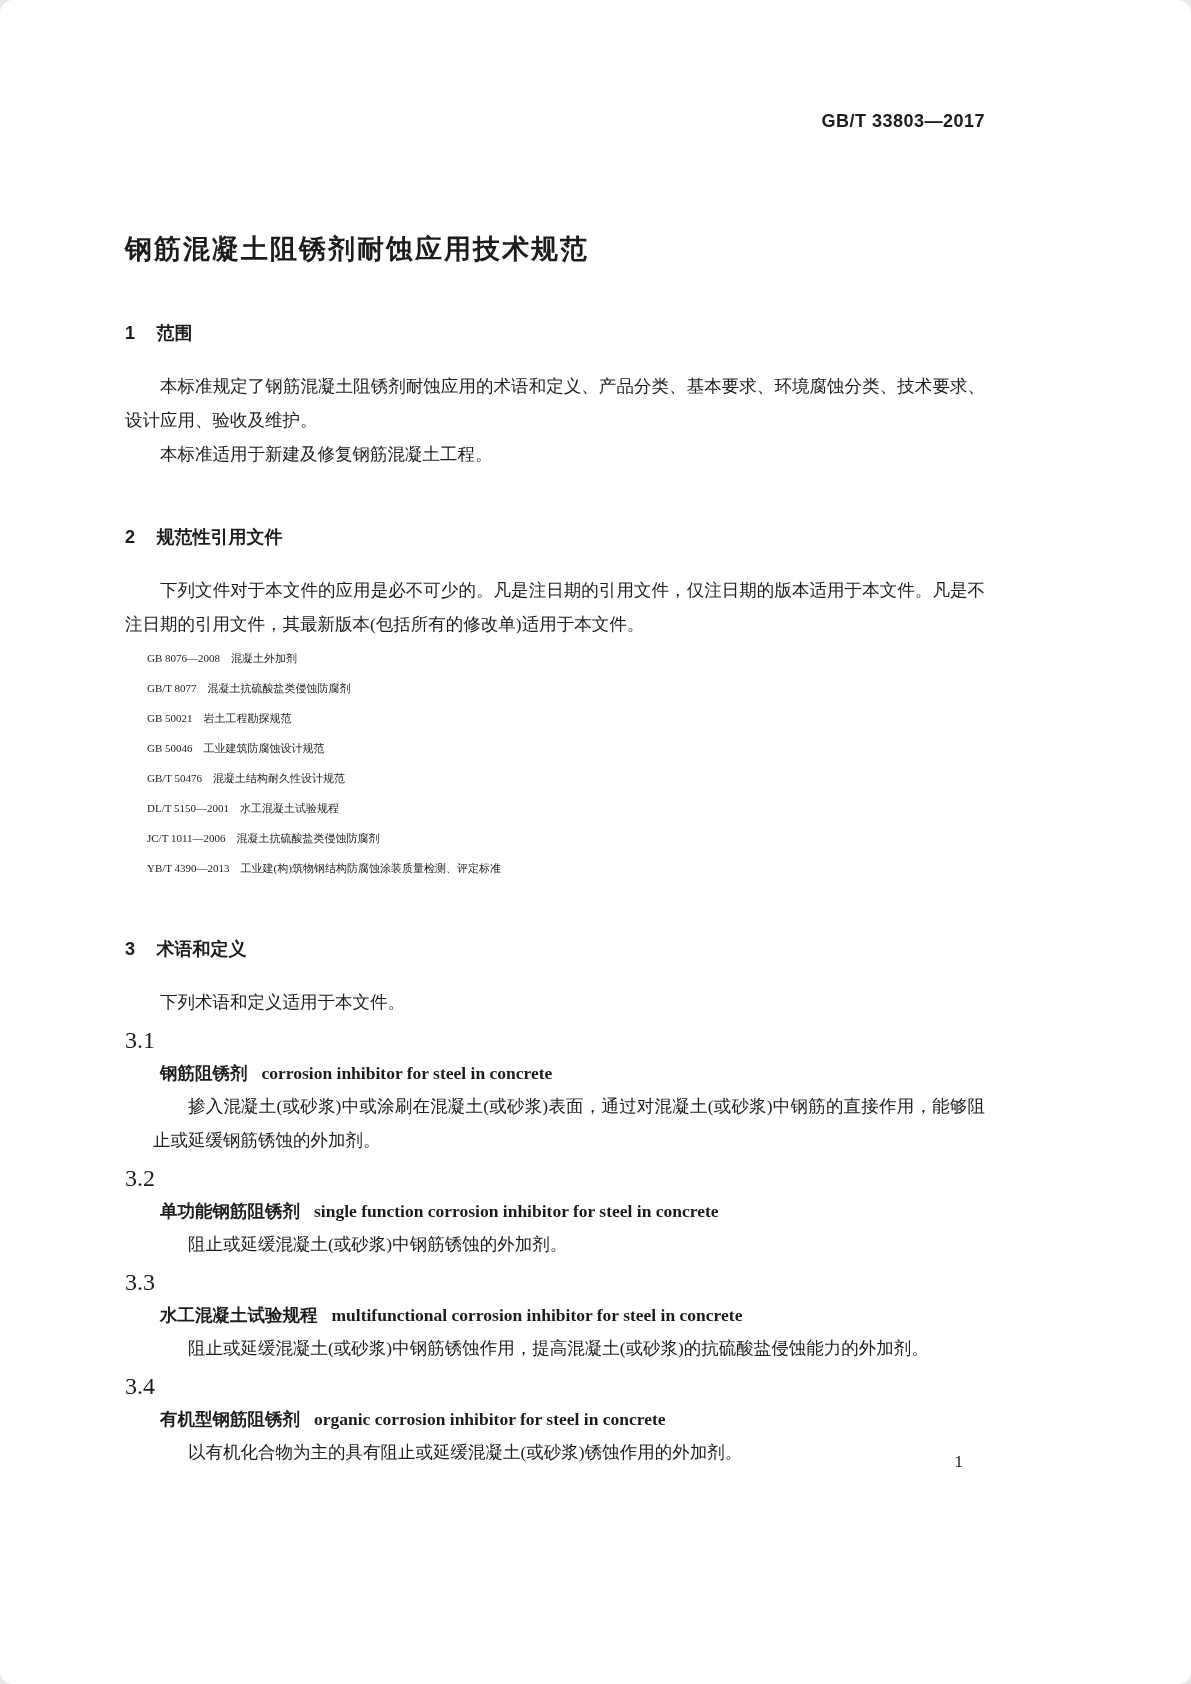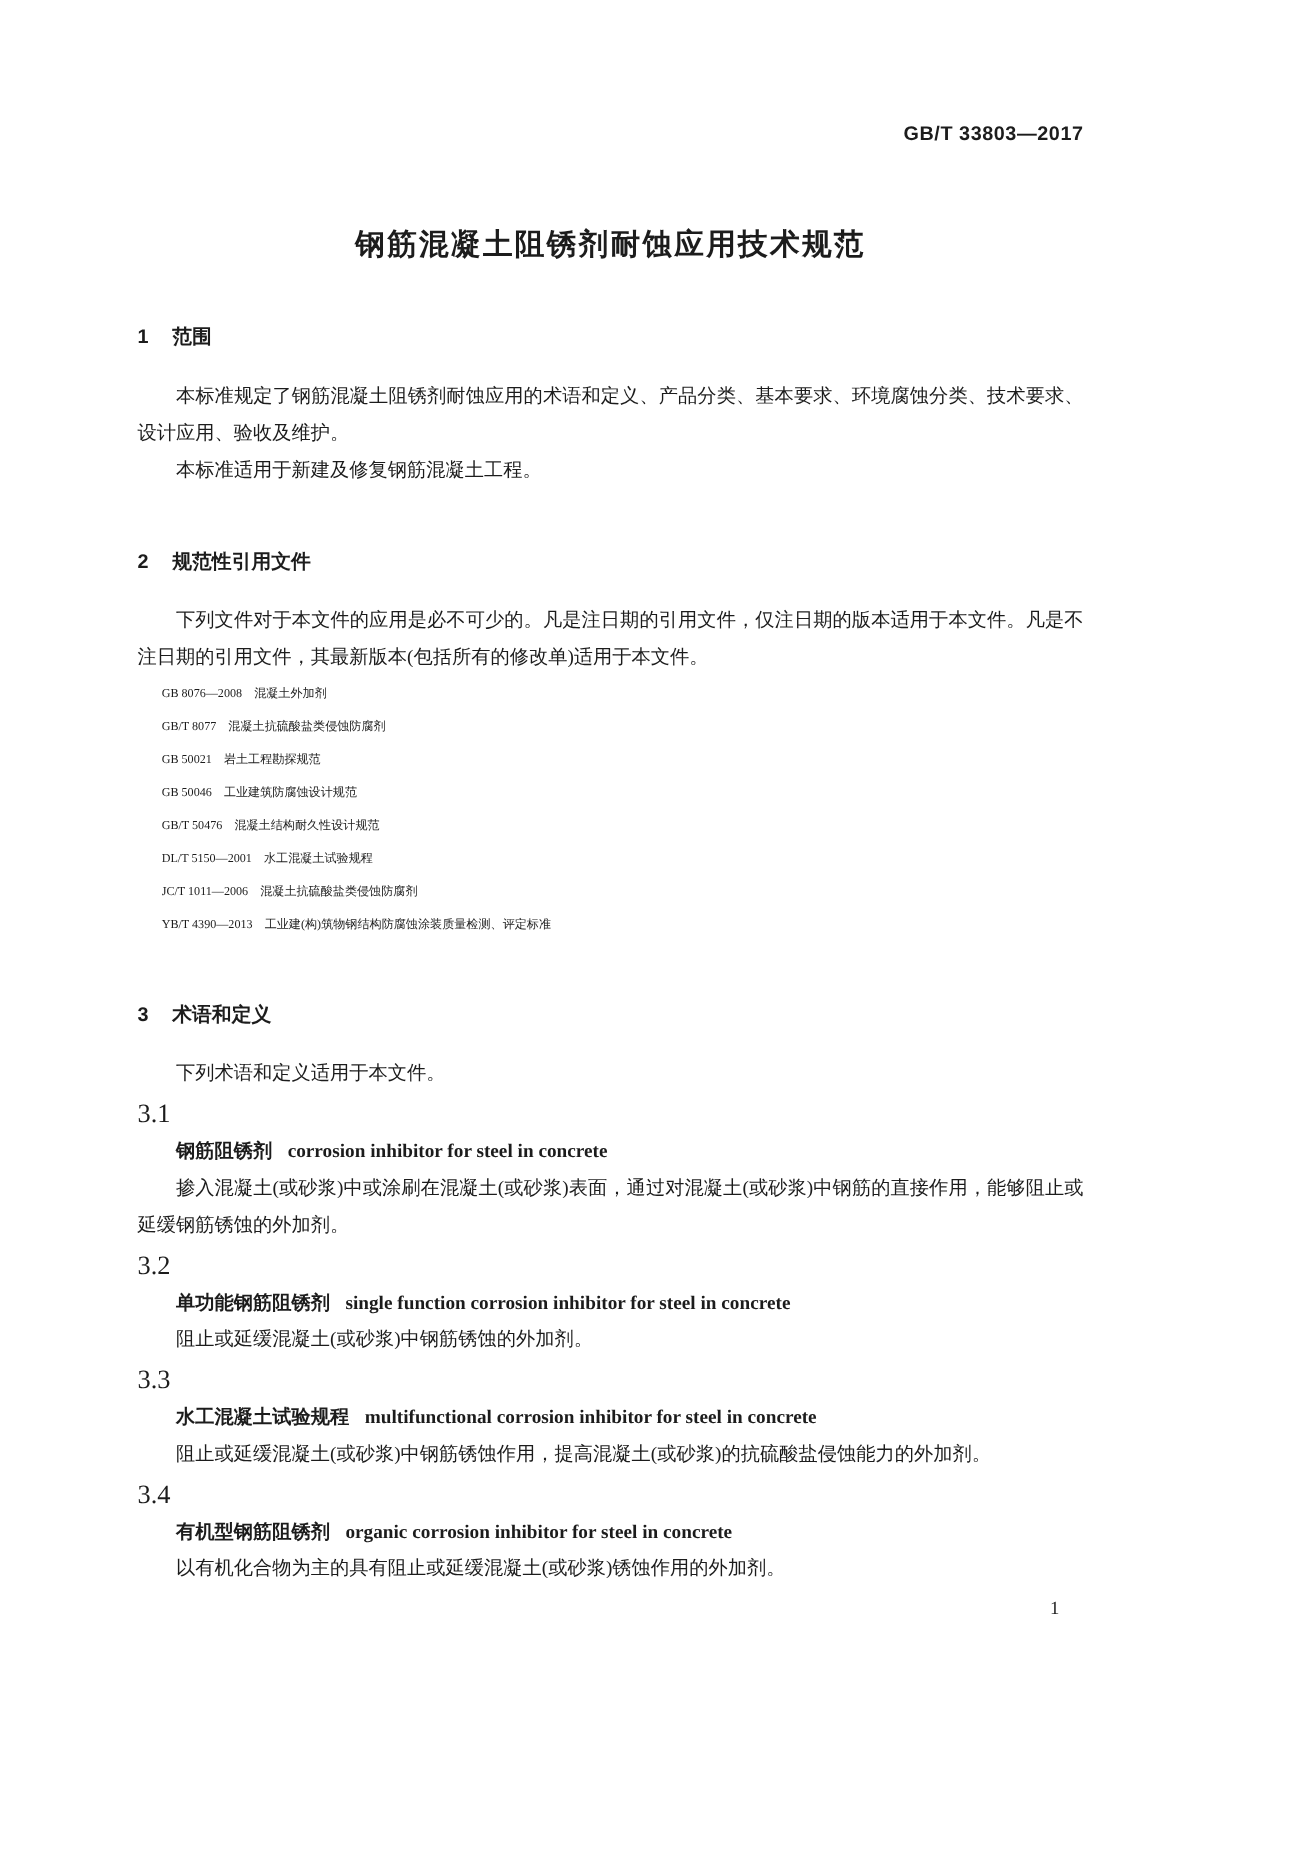--- a/index.html
+++ b/index.html
@@ -6,32 +6,32 @@
   html,body { background:#e8e8e8; }
   .page {
     width:1191px; height:1684px;
     background:#ffffff;
     position:relative;
     margin:0 auto;
     padding:110px 206px 0 125px;
     font-family:"Liberation Serif","DejaVu Serif",serif;
     color:#1c1c1c;
     overflow:hidden;
+    border-radius:13px;
   }
   .doc-number {
     text-align:right;
     font-family:"Liberation Sans","DejaVu Sans",sans-serif;
     font-weight:600;
     font-size:18px;
     line-height:22px;
     letter-spacing:0.5px;
   }
   .doc-title {
-    margin-top:72px;
-    text-align:center;
+    margin-top:99px;
     font-family:Liberation Serif, serif;
     font-weight:bold;
     font-size:27px;
     letter-spacing:2px;
   }
   .section-heading {
     margin-top:54px;
     font-family:"Liberation Sans","DejaVu Sans",sans-serif;
     font-weight:bold;
     font-size:18px;
@@ -71,20 +71,21 @@
   .term-line .term-en {
     font-family:"Liberation Serif","DejaVu Serif",serif;
     font-weight:bold;
     margin-left:0.8em;
   }
   .term-def {
     font-size:17.5px;
     line-height:34px;
     text-indent:2em;
     text-align:justify;
+    margin-left:28px;
   }
   .page-number {
     position:absolute;
     top:1452px;
     right:228px;
     font-size:17px;
     font-family:"Liberation Serif","DejaVu Serif",serif;
   }
 </style>
 </head>

